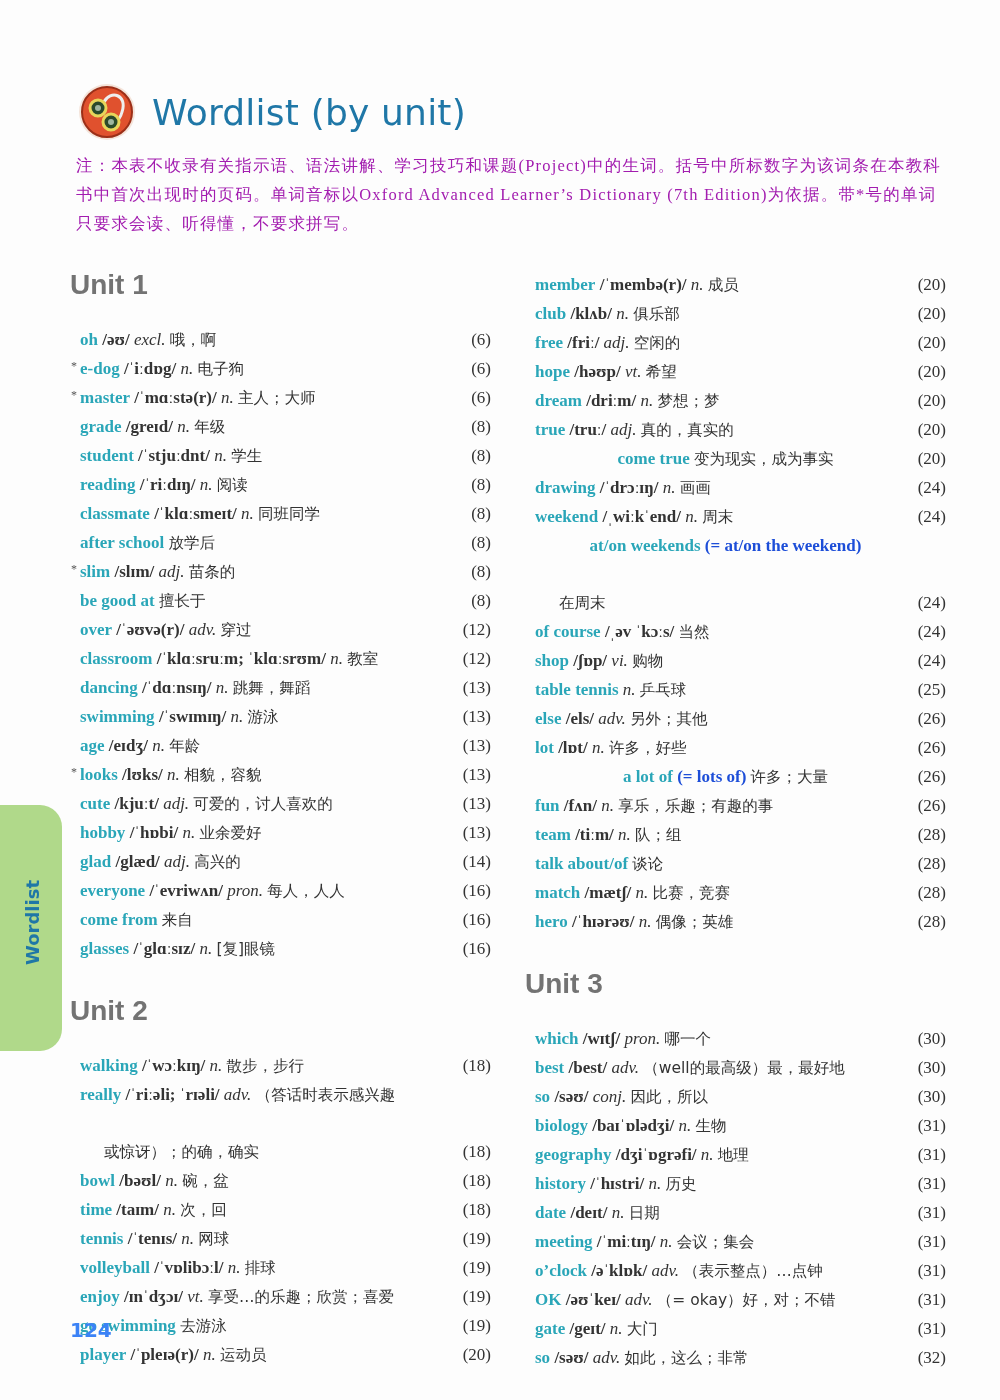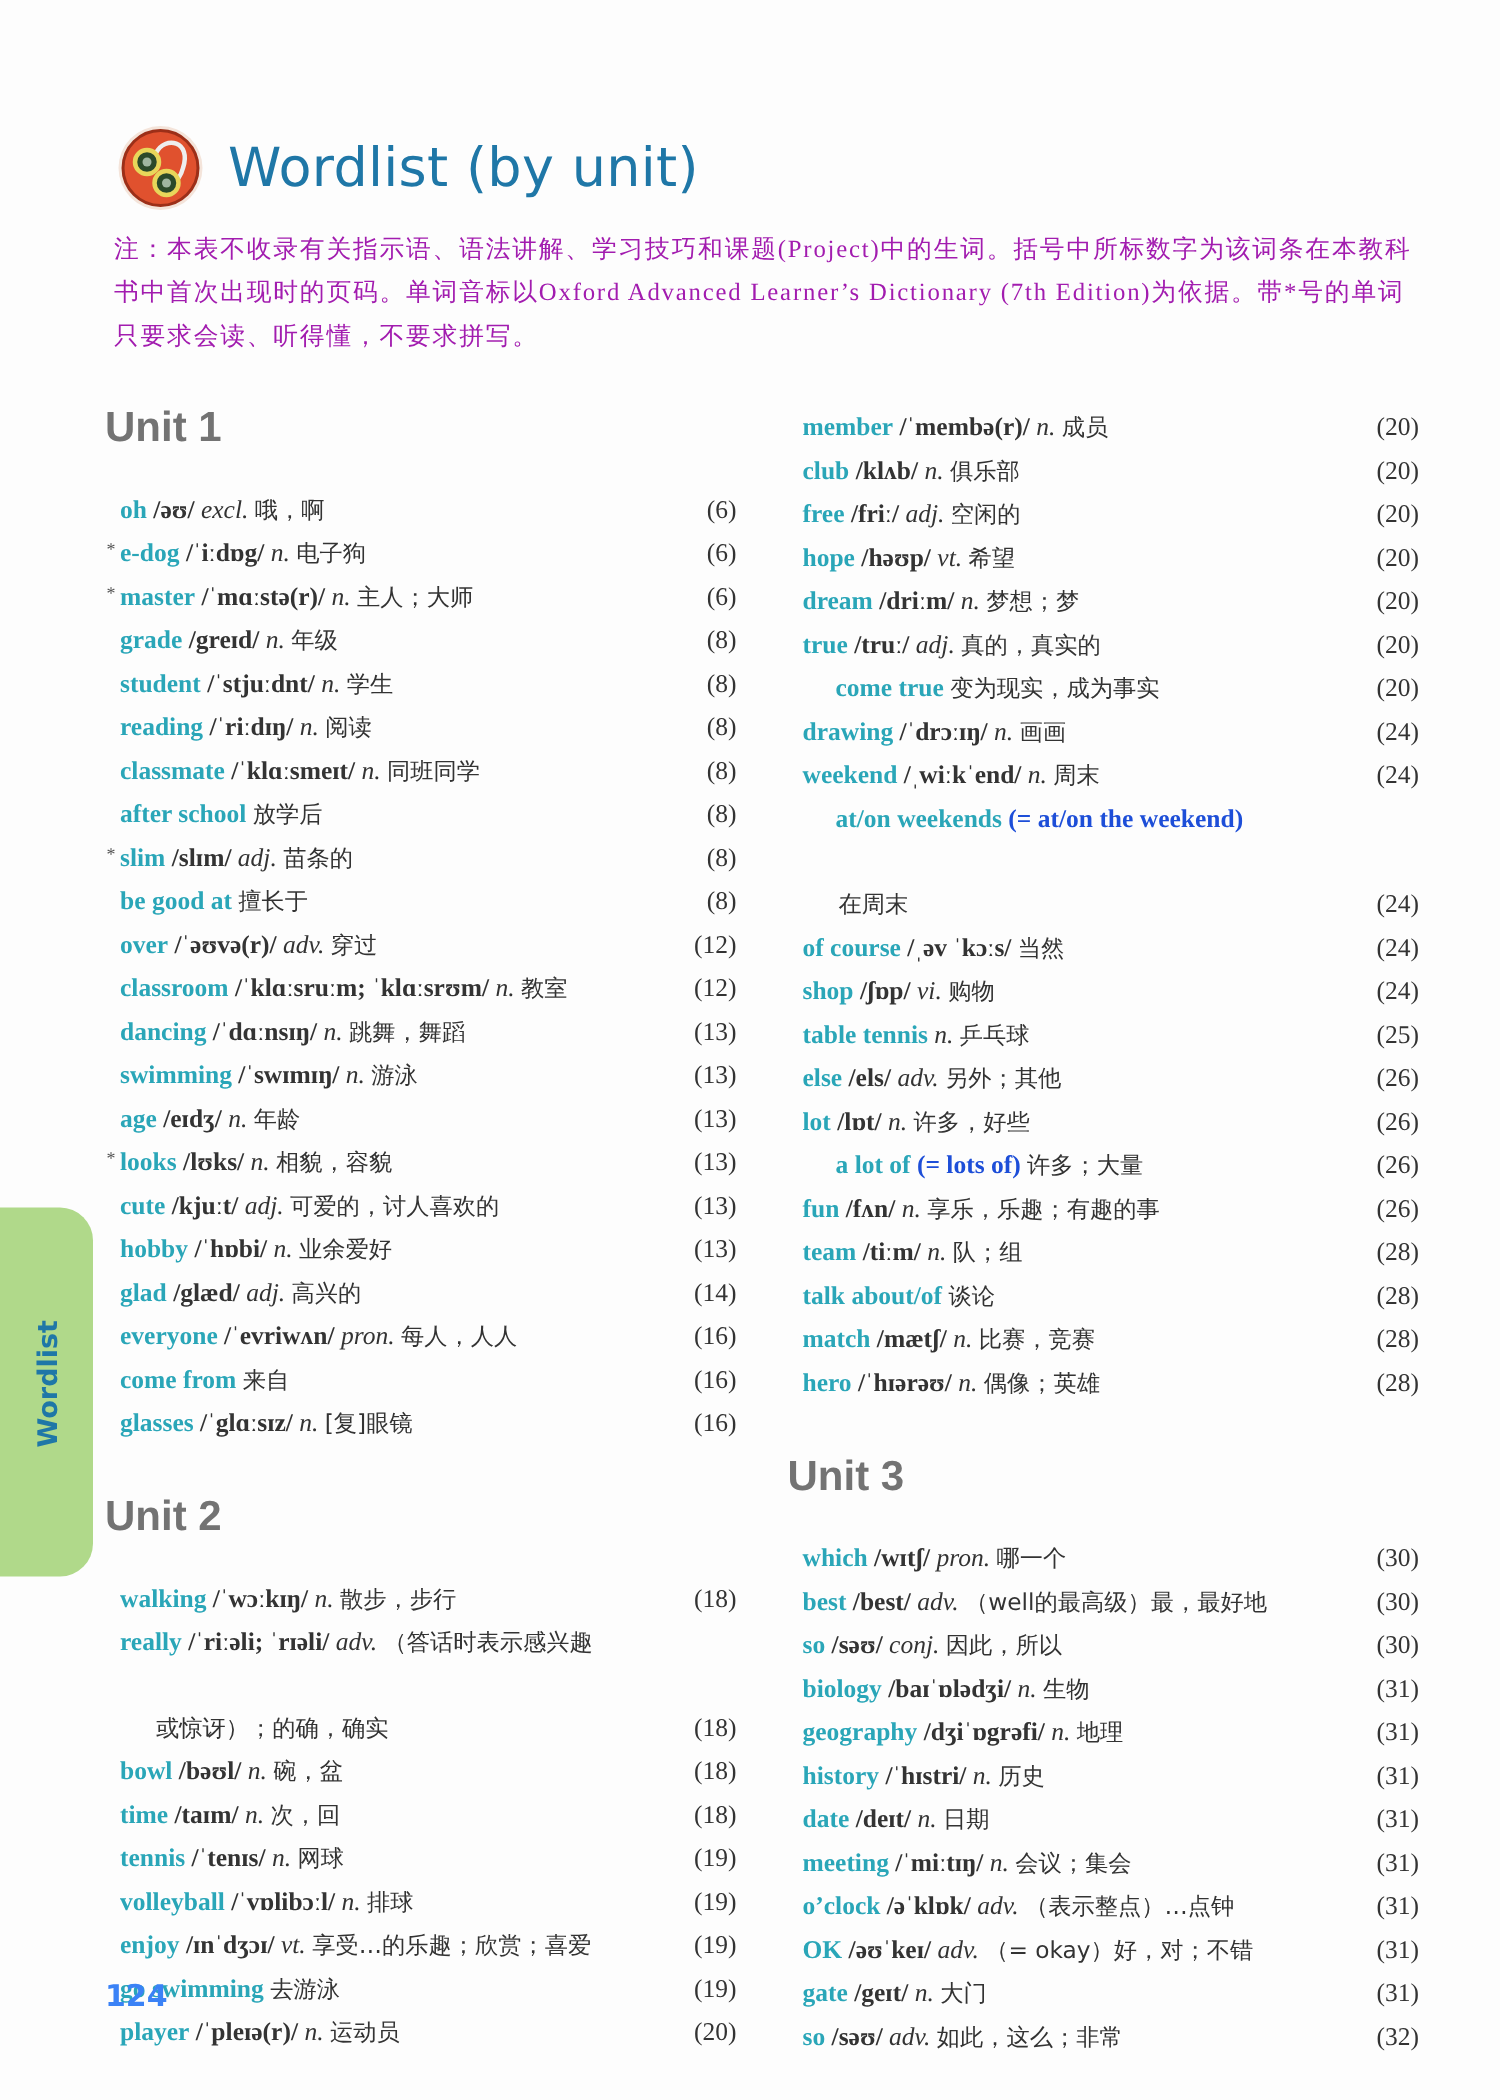--- a/index.html
+++ b/index.html
@@ -14,21 +14,21 @@
   .note { position: absolute; left: 76px; top: 151px; width: 872px; font-size: 16.5px; line-height: 29px; color: #a21caf; letter-spacing: 1.2px; }
 
   .column { position: absolute; top: 265px; }
   .col-left { left: 70px; width: 425px; }
   .col-right { left: 525px; width: 425px; top: 270px; }
 
   .unit-title { font-family: "Liberation Sans", "DejaVu Sans", sans-serif; font-weight: bold; font-size: 28px; color: #737373; height: 40px; line-height: 40px; margin-bottom: 20px; }
   .unit-gap { height: 28px; }
 
   .entry { position: relative; height: 29px; line-height: 29px; font-size: 17px; padding-left: 10px; padding-right: 56px; white-space: nowrap; }
-  .entry.indent { padding-left: 32px; }
+  .entry.indent { padding-left: 32px; text-align: center; }
   .entry.cont { padding-left: 34px; margin-top: 28px; }
   .star { position: absolute; left: 1px; top: -2px; font-size: 12px; color: #555; }
   .word { font-weight: bold; color: #2aa6b8; }
   .phon { color: #333; font-weight: bold; }
   .pos { font-style: italic; color: #333; }
   .zh { color: #333; font-family: "DejaVu Sans", sans-serif; font-size: 15.5px; }
   .hl { font-weight: bold; color: #1d4ed8; }
   .page { position: absolute; right: 4px; top: 0; color: #333; }
 
   .side-tab { position: absolute; left: 0; top: 805px; width: 62px; height: 246px; background: #b0d98a; border-radius: 0 22px 22px 0; }

